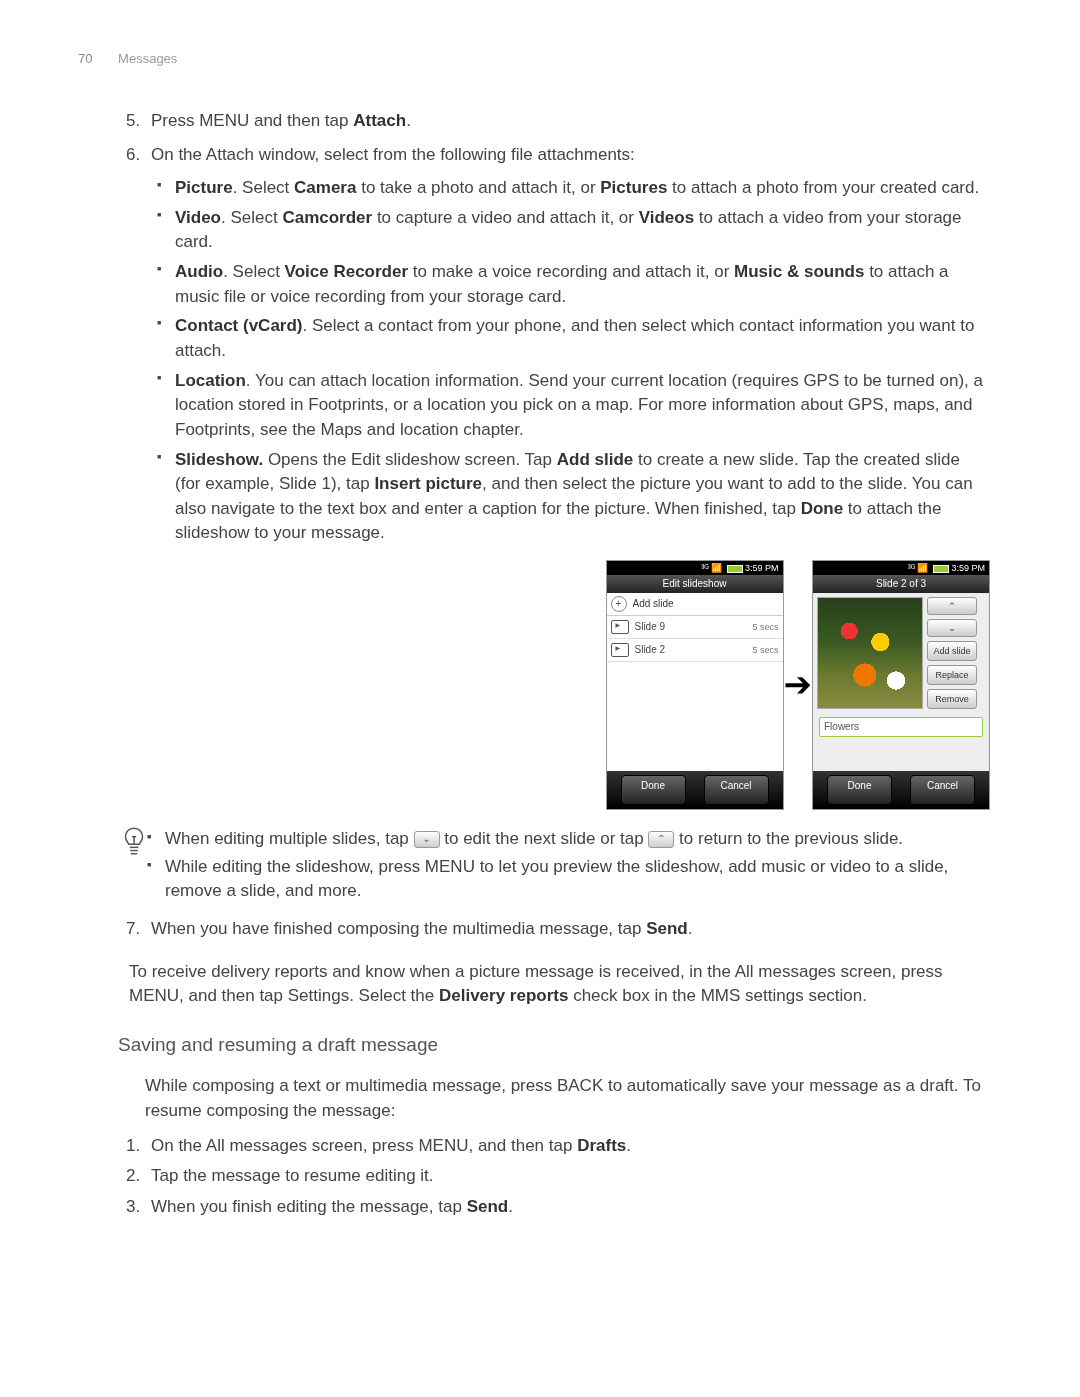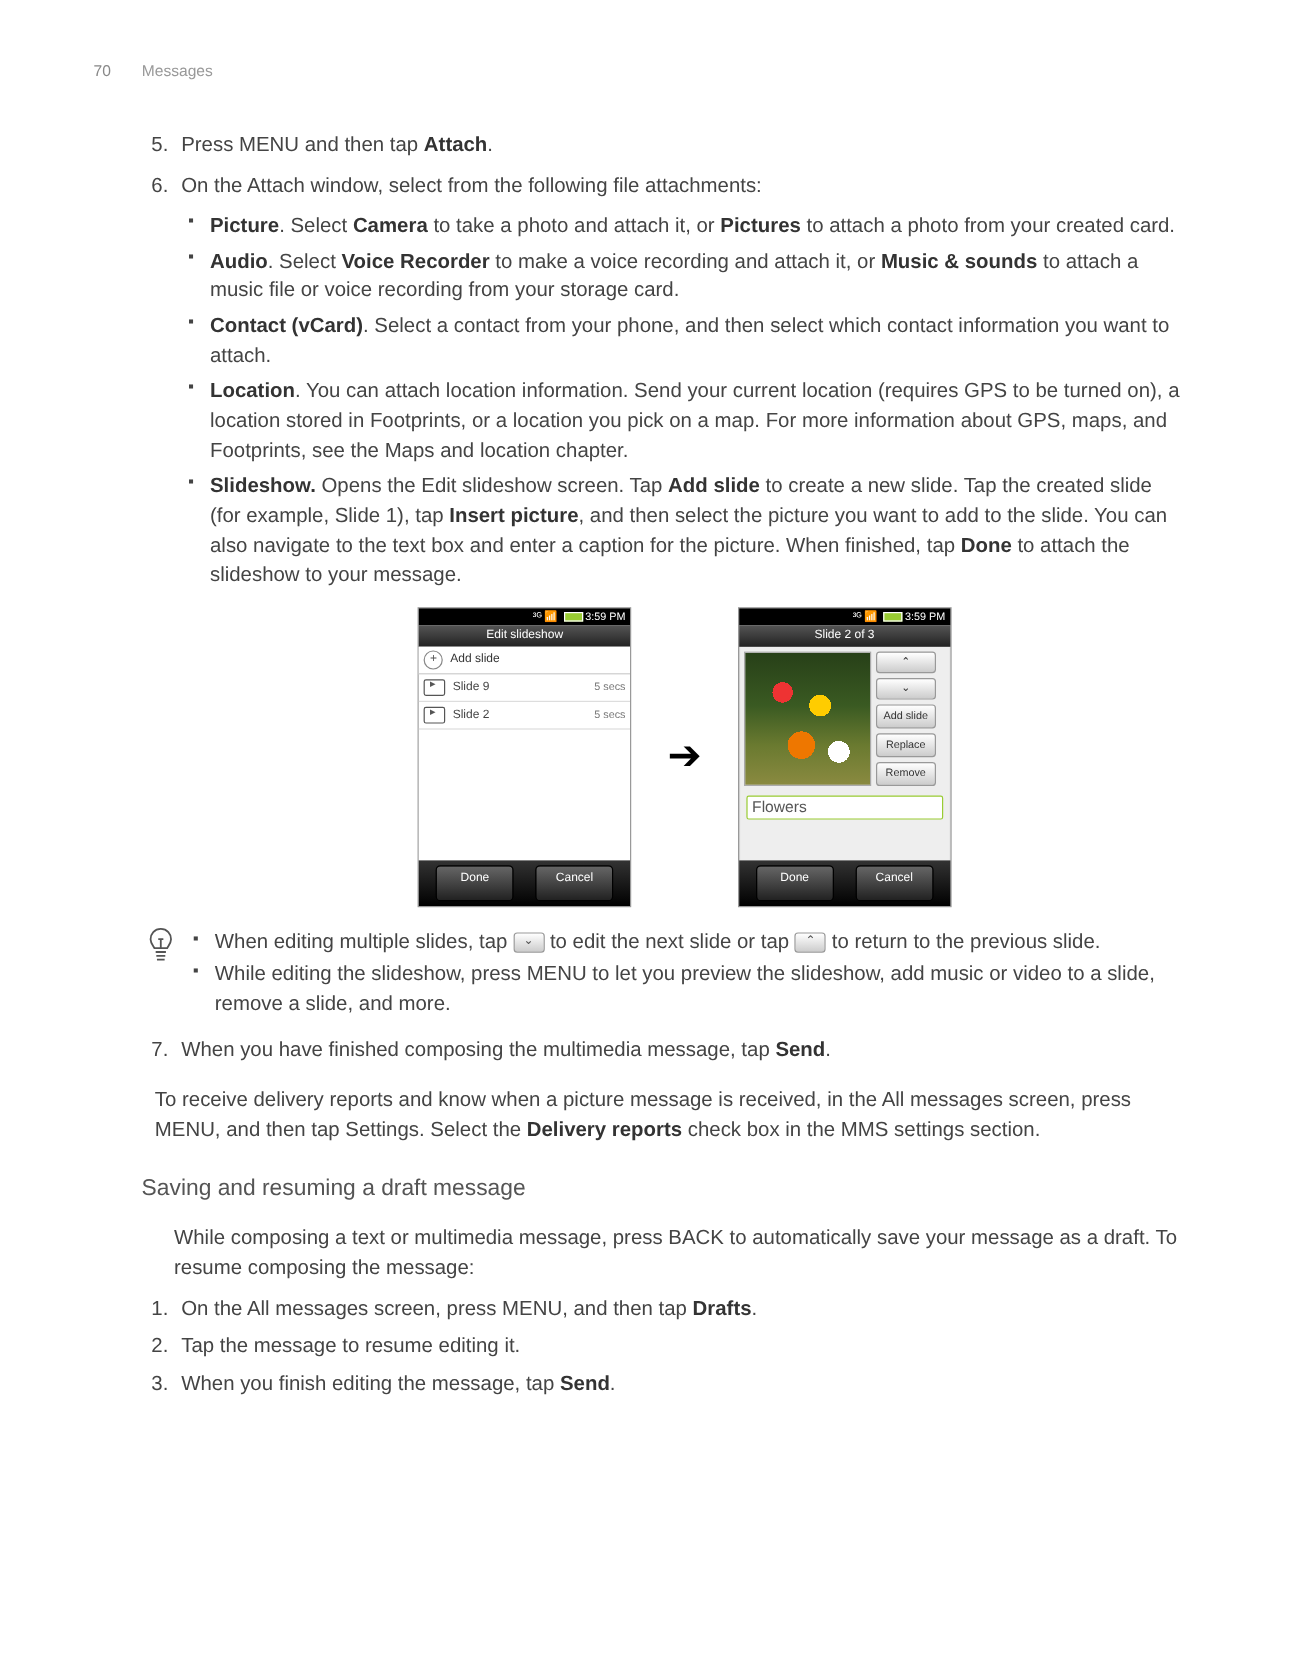--- a/index.html
+++ b/index.html
@@ -25,21 +25,21 @@
   ol.main { margin: 0 0 0 55px; padding: 0; }
   ol.main > li { margin-bottom: 10px; padding-left: 6px; }
   ol.main > li::marker { color:#444; }
   ul.bullets { list-style: none; margin: 8px 0 8px 6px; padding-left: 18px; }
   ul.bullets > li { position: relative; margin: 5px 0; }
   ul.bullets > li::before {
     content: "■"; position:absolute; left:-18px; top:4px; font-size:7px; color:#444;
   }
   b { font-weight:600; color:#333; }
 
-  .figures { display:flex; align-items:center; justify-content:center; margin:14px 0 14px 0; gap:30px; }
+  .figures { display:flex; align-items:center; justify-content:flex-end; margin:14px 0 14px 0; }
   .phone {
     width: 176px; height: 248px; background:#eee; border:1px solid #999;
     display:flex; flex-direction:column; font-size:10px; color:#333;
     box-shadow: inset 0 0 1px rgba(0,0,0,0.3);
   }
   .status { background:#000; color:#fff; height:14px; font-size:9px; text-align:right; padding:0 4px; line-height:14px; }
   .status .sig::before { content:"³ᴳ 📶 "; }
   .status .batt { display:inline-block; width:14px; height:6px; background:#9c3; margin:0 2px; vertical-align:middle; border:1px solid #fff;}
   .titlebar { background:linear-gradient(#555,#222); color:#fff; text-align:center; height:18px; line-height:18px; font-size:10px; }
   .body { flex:1; background:#fff; }
@@ -66,24 +66,24 @@
       linear-gradient(#274018,#3a5a22 40%, #6a7a30 70%, #8a8a40);
   }
   .sidebtns { display:flex; flex-direction:column; gap:4px; }
   .navbtn {
     width:48px; height:16px; border:1px solid #999; border-radius:3px;
     background:linear-gradient(#fff,#ccc); font-size:9px; display:flex;
     align-items:center; justify-content:center; color:#333;
   }
   .textin {
     margin:4px 6px; height:18px; border:1px solid #9c3; border-radius:2px;
-    font-size:13px; color:#555; padding:0 4px; line-height:18px; background:#fff;
-  }
-
-  .tipblock { display:flex; gap:14px; margin-top:4px; }
+    font-size:10px; color:#555; padding:0 4px; line-height:18px; background:#fff;
+  }
+
+  .tipblock { display:flex; margin-top:4px; }
   .tipicon { width:26px; font-size:26px; line-height:1; color:#555; padding-top:2px; }
   ul.tips { list-style:none; margin:0; padding:0; flex:1; }
   ul.tips > li { position:relative; padding-left:18px; margin:3px 0; }
   ul.tips > li::before { content:"■"; position:absolute; left:0; top:5px; font-size:7px; color:#444; }
   .arrowbtn {
     display:inline-flex; width:24px; height:15px; border:1px solid #999; border-radius:3px;
     background:linear-gradient(#fff,#ccc); vertical-align:middle; align-items:center; justify-content:center;
     font-size:10px; color:#555;
   }
 
@@ -106,20 +106,23 @@
 
   <ol class="main" start="5">
     <li>
       <span>Press MENU and then tap </span><b>Attach</b><span>.</span>
     </li>
     <li>
       <span>On the Attach window, select from the following file attachments:</span>
       <ul class="bullets">
         <li>
           <b>Picture</b><span>. Select </span><b>Camera</b><span> to take a photo and attach it, or </span><b>Pictures</b><span> to attach a photo from your created card.</span>
+        </li>
+        <li>
+          <b>Video</b><span>. Select </span><b>Camcorder</b><span> to capture a video and attach it, or </span><b>Videos</b><span> to attach a video from your storage card.</span>
         </li>
         <li>
           <b>Audio</b><span>. Select </span><b>Voice Recorder</b><span> to make a voice recording and attach it, or </span><b>Music &amp; sounds</b><span> to attach a music file or voice recording from your storage card.</span>
         </li>
         <li>
           <b>Contact (vCard)</b><span>. Select a contact from your phone, and then select which contact information you want to attach.</span>
         </li>
         <li>
           <b>Location</b><span>. You can attach location information. Send your current location (requires GPS to be turned on), a location stored in Footprints, or a location you pick on a map. For more information about GPS, maps, and Footprints, see the Maps and location chapter.</span>
         </li>

